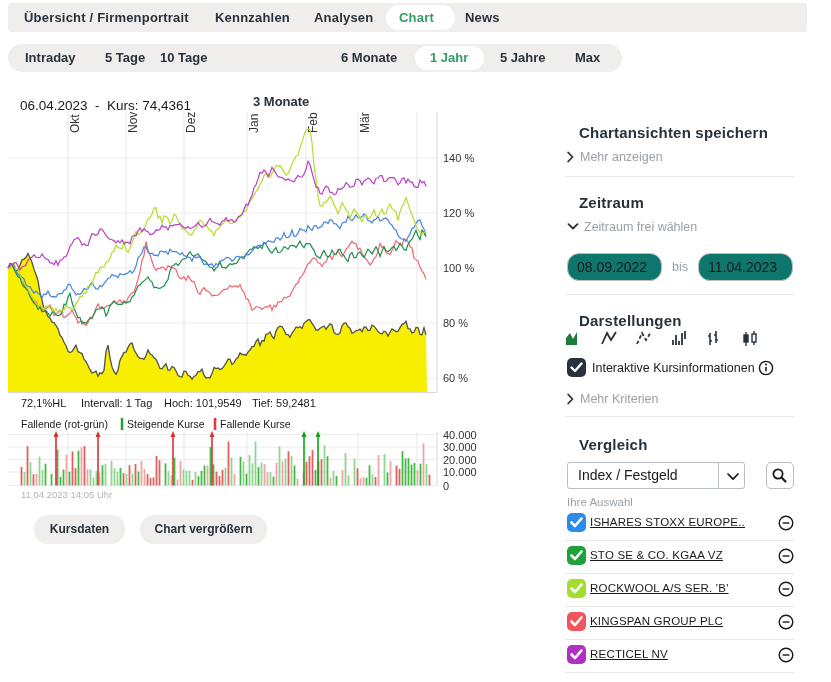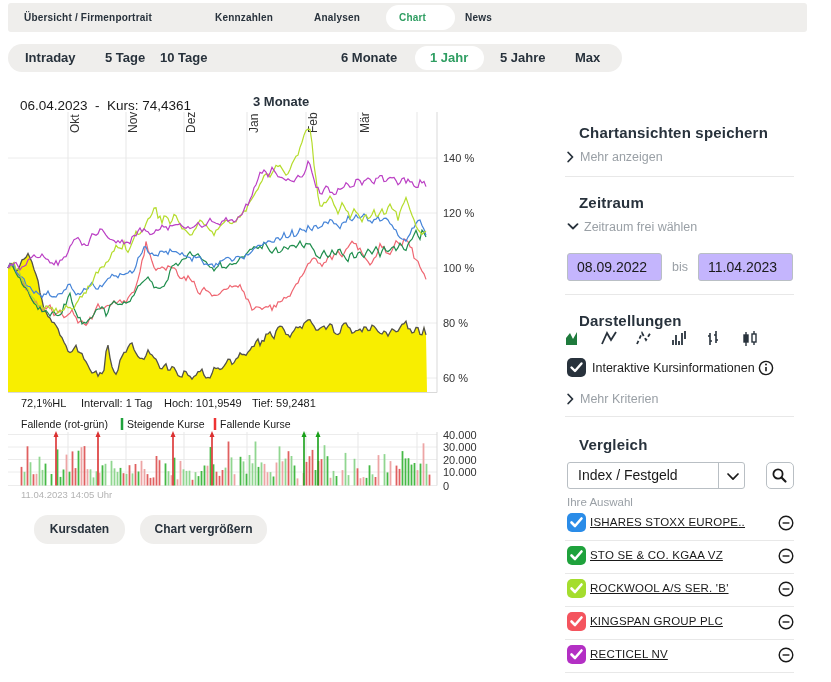--- a/index.html
+++ b/index.html
@@ -1,31 +1,31 @@
 <!DOCTYPE html>
 <html lang="de"><head><meta charset="utf-8"><title>Chart</title>
 <style>
 * { margin:0; padding:0; box-sizing:border-box; }
 html,body { width:831px; height:682px; background:#fff; font-family:"Liberation Sans", sans-serif; overflow:hidden; position:relative; }
 .abs { position:absolute; }
 .nav1 { position:absolute; left:8px; top:3px; width:799px; height:29px; background:#efeeec; border-radius:3px; }
-.nav1 span { position:absolute; top:0; height:38px; line-height:29px; font-size:10px; font-weight:bold; color:#28323c; letter-spacing:0.2px; }
+.nav1 span { position:absolute; top:0; height:38px; line-height:29px; font-size:13px; font-weight:bold; color:#28323c; letter-spacing:0.2px; }
 .pill { position:absolute; background:#fff; border-radius:14px; }
 .nav2 { position:absolute; left:8px; top:44px; width:614px; height:28px; background:#efeeec; border-radius:14px; }
 .nav2 span { position:absolute; top:0; height:28px; line-height:28px; font-size:13px; font-weight:bold; color:#28323c; }
 .green { color:#2f9e62 !important; }
 .datline { position:absolute; left:20px; top:98px; font-size:13.5px; color:#1a1a1a; }
 .stats { position:absolute; top:397px; font-size:11px; color:#1a1a1a; }
 .legrow { position:absolute; top:418px; font-size:10.5px; color:#1a1a1a; }
 .stamp { position:absolute; left:21px; top:489px; font-size:9.5px; color:#b3b3b3; }
 .btn { position:absolute; top:515px; height:29px; line-height:29px; background:#efeeec; border-radius:14px; font-size:12px; font-weight:bold; color:#28323c; text-align:center; }
 .h2 { position:absolute; left:579px; font-size:15px; font-weight:bold; color:#28323c; letter-spacing:0.2px; }
 .glink { position:absolute; left:567px; font-size:12.5px; color:#9aa0a6; display:flex; align-items:center; }
 .sep { position:absolute; left:565px; width:229px; height:1px; background:#e8e8e8; }
-.inp { position:absolute; top:253px; width:95px; height:28px; border:1px solid #b9bfc4; border-radius:3px; font-size:14px; color:#1a1a1a; line-height:26px; padding-left:9px; background:#c4b5fd; }
+.inp { position:absolute; top:253px; width:95px; height:28px; border:1px solid #b9bfc4; border-radius:12px; font-size:14px; color:#1a1a1a; line-height:26px; padding-left:9px; background:#0f766e; }
 .chk { position:absolute; left:567px; top:358px; width:19px; height:19px; background:#28323c; border-radius:5px; }
 .cmprow { position:absolute; left:567px; height:19px; }
 .cbx { position:absolute; left:0; top:0; width:19px; height:19px; border-radius:5px; }
 .cbx svg { position:absolute; left:0; top:0; }
 .cmplink { position:absolute; left:23px; top:3px; font-size:11.5px; color:#1a1a1a; text-decoration:underline; letter-spacing:0.2px; white-space:nowrap; }
 .minus { position:absolute; left:211px; top:2px; width:16px; height:16px; }
 .selbox { position:absolute; left:567px; top:462px; width:178px; height:27px; border:1px solid #b9bfc4; border-radius:3px; background:#fff; }
 .srchbtn { position:absolute; left:766px; top:462px; width:28px; height:27px; border:1px solid #b9bfc4; border-radius:5px; background:#fff; }
 </style></head>
 <body>

